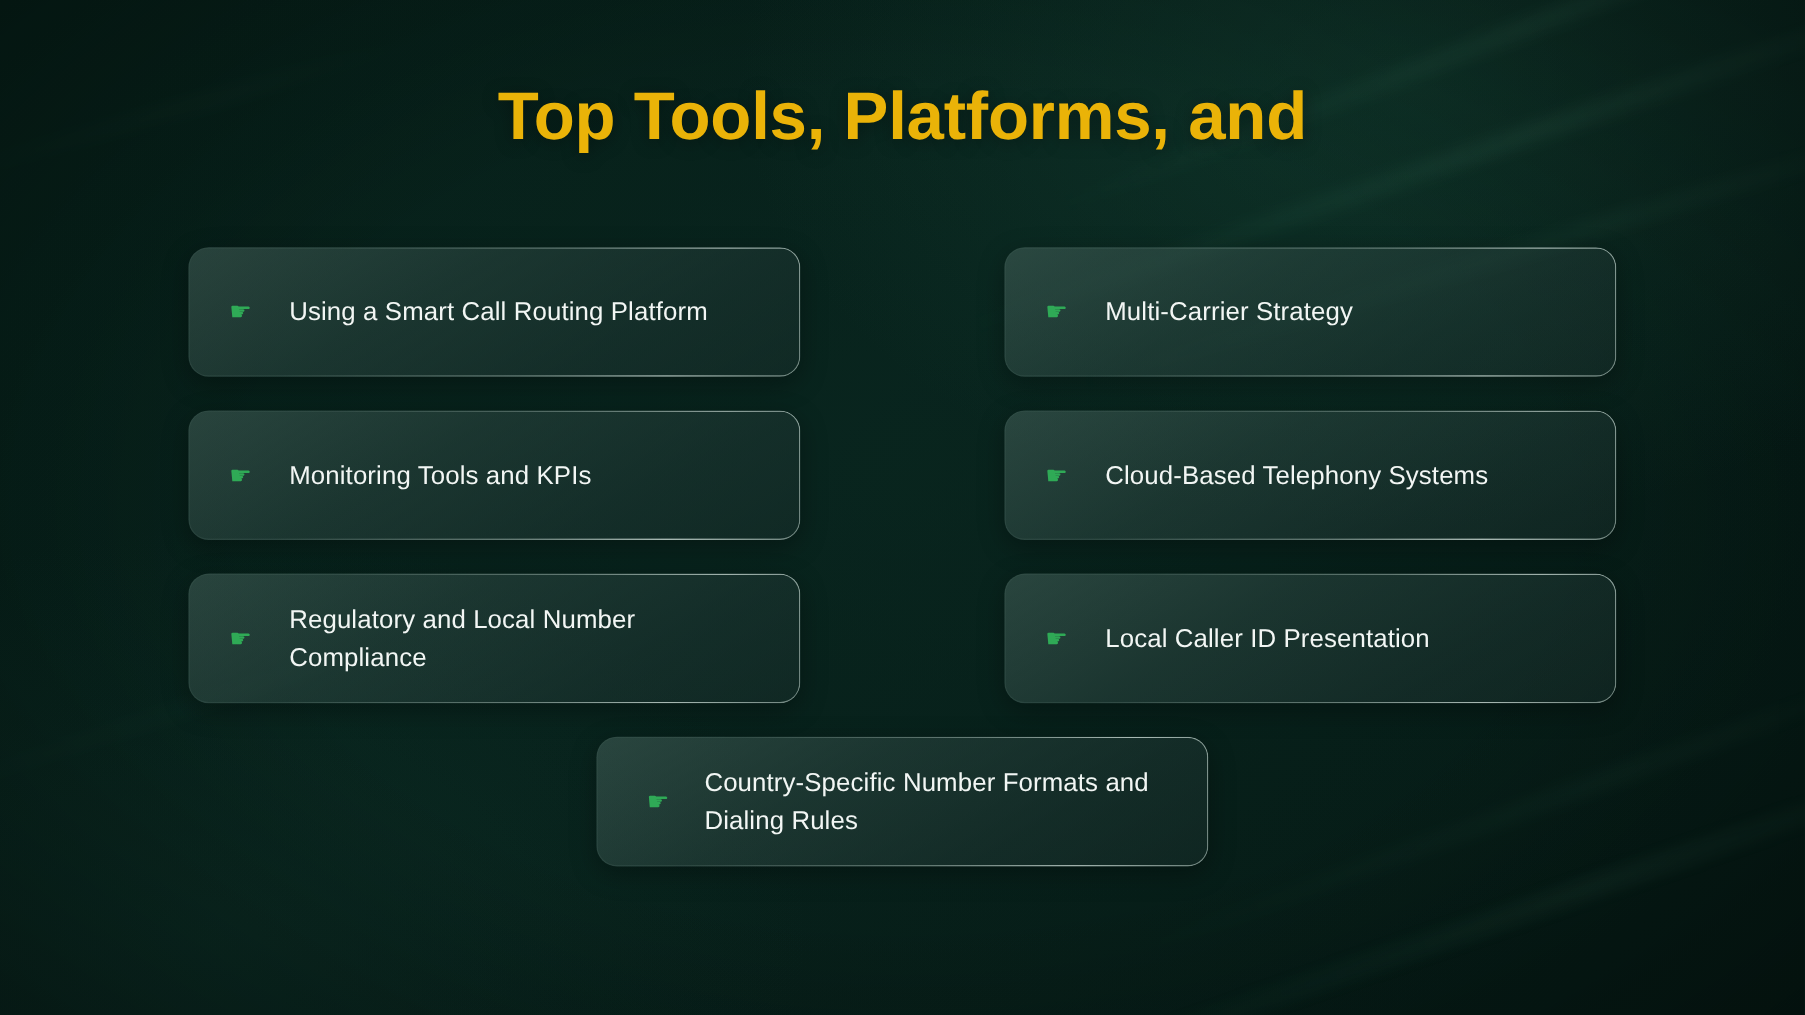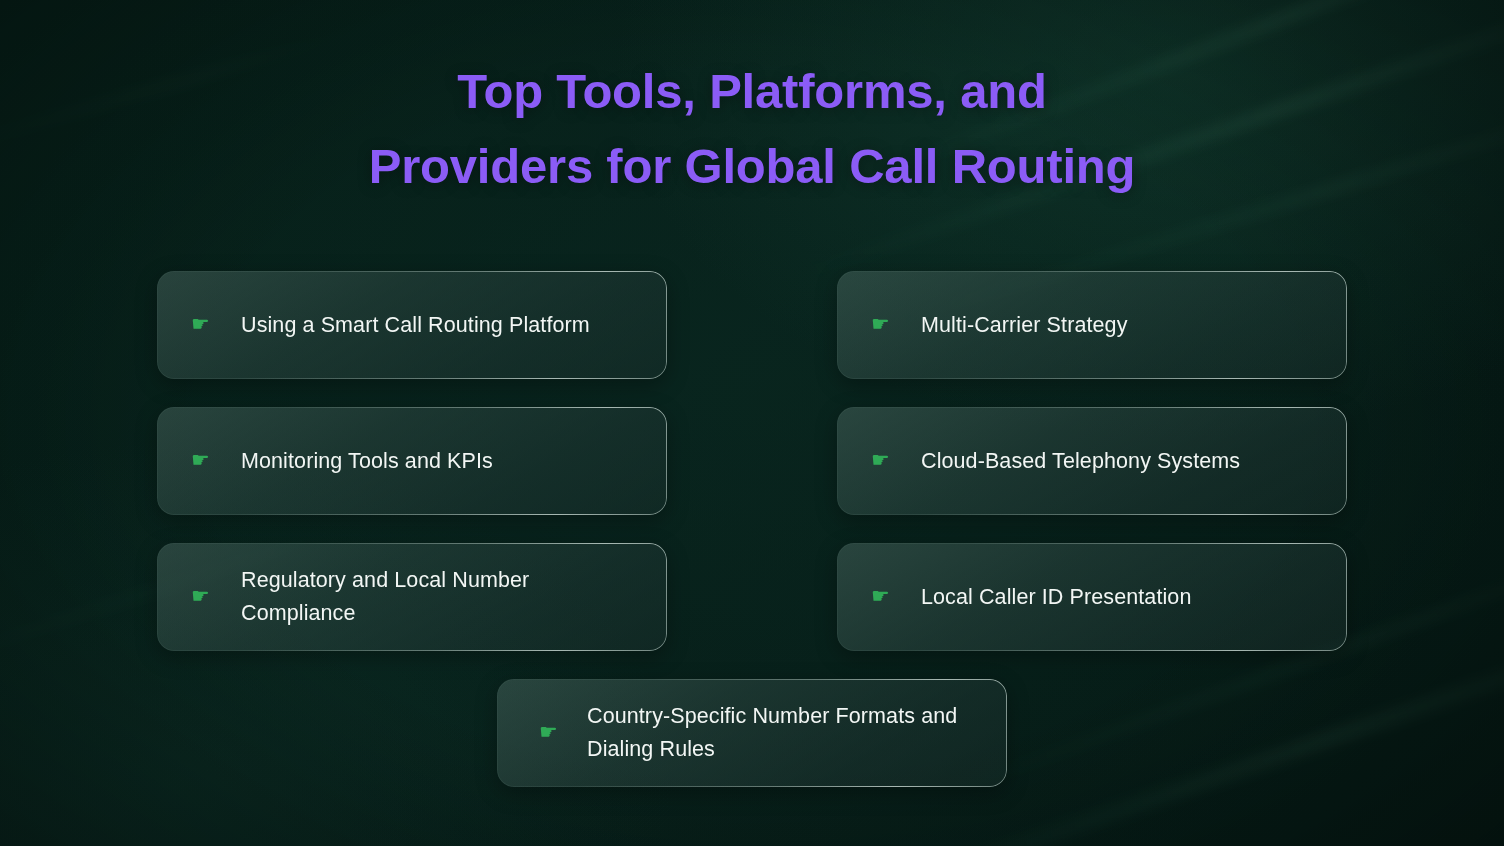--- a/index.html
+++ b/index.html
@@ -53,22 +53,22 @@
     inset: 0;
     display: flex;
     flex-direction: column;
     align-items: center;
   }
 
   #page-title {
     margin-top: 54px;
     width: 1000px;
     text-align: center;
-    color: #8b5cf6;
-    font-size: 49px;
+    color: #eab308;
+    font-size: 56px;
     font-weight: 700;
     line-height: 1.54;
     letter-spacing: -0.2px;
     text-shadow: 0 2px 14px rgba(0,0,0,0.35);
   }
   #page-title .tl { display: block; }
 
   #card-grid {
     margin-top: 66px;
     width: 1190px;
@@ -153,21 +153,20 @@
   <div class="streak s5"></div>
   <div class="streak s6"></div>
   <div class="streak s7"></div>
   <div class="vignette"></div>
 </div>
 
 <div id="page">
 
   <h1 id="page-title">
     <span class="tl">Top Tools, Platforms, and</span>
-    <span class="tl">Providers for Global Call Routing</span>
   </h1>
 
   <div id="card-grid">
 
     <div class="card">
       <span class="card-icon">☛</span>
       <span class="card-label">Using a Smart Call Routing Platform</span>
     </div>
     <div class="card">
       <span class="card-icon">☛</span>

